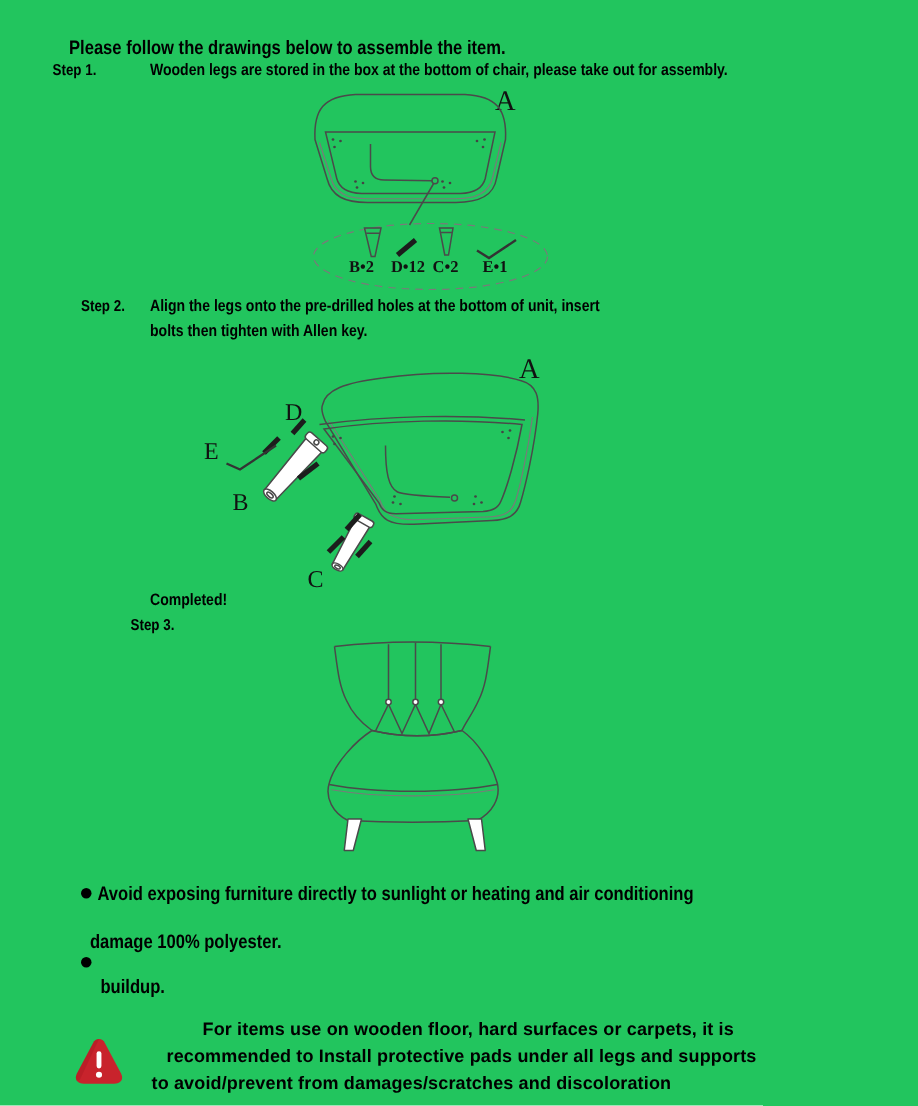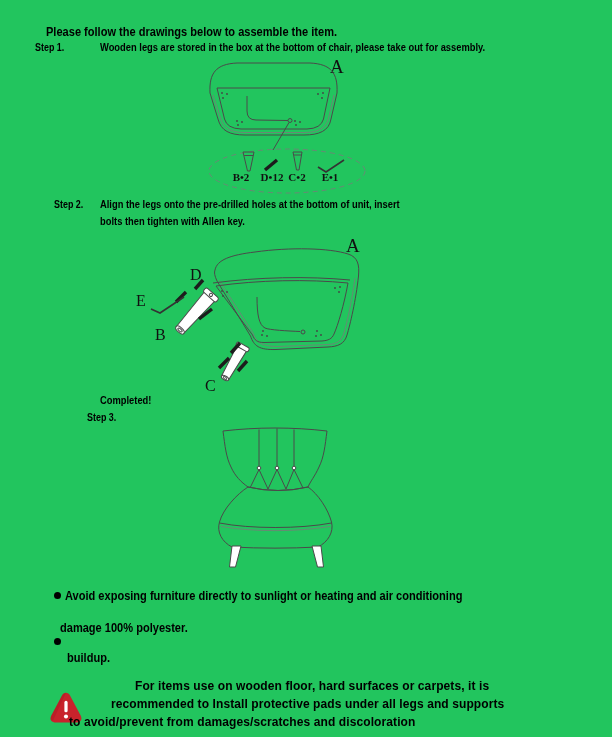--- a/index.html
+++ b/index.html
@@ -207,15 +207,15 @@
   </div>
 
   <svg class="abs" style="left:49px;top:687px;" width="34" height="42" viewBox="0 0 40 42">
     <path fill="#c8232c" d="M20 3 C22 3 23.6 4.2 24.7 6.2 L37.2 29.8 C38.4 32.1 38.5 34.1 37.4 35.7 C36.3 37.3 34.3 38.1 31.6 38.1 L8.4 38.1 C5.7 38.1 3.7 37.3 2.6 35.7 C1.5 34.1 1.6 32.1 2.8 29.8 L15.3 6.2 C16.4 4.2 18 3 20 3 Z"></path>
     <path fill="#a31820" opacity="0.35" d="M20 3 C18 3 16.4 4.2 15.3 6.2 L2.8 29.8 C1.6 32.1 1.5 34.1 2.6 35.7 L5 35 Z"></path>
     <rect x="18.1" y="12.5" width="3.8" height="13.5" rx="1.9" fill="#ffffff"></rect>
     <circle cx="20" cy="31" r="2.4" fill="#ffffff"></circle>
   </svg>
   <div class="abs warntext" style="left:87px;top:679px;padding-left:48px;">For items use on wooden floor, hard surfaces or carpets, it is</div>
   <div class="abs warntext" style="left:87px;top:697px;margin-left:24px;">recommended to Install protective pads under all legs and supports</div>
-  <div class="abs warntext" style="left:69px;top:715px;">to avoid/prevent from damages/scratches and discoloration</div>
+  <div class="abs warntext" style="left:101px;top:715px;">to avoid/prevent from damages/scratches and discoloration</div>
 
 </div>
 
 </body></html>

